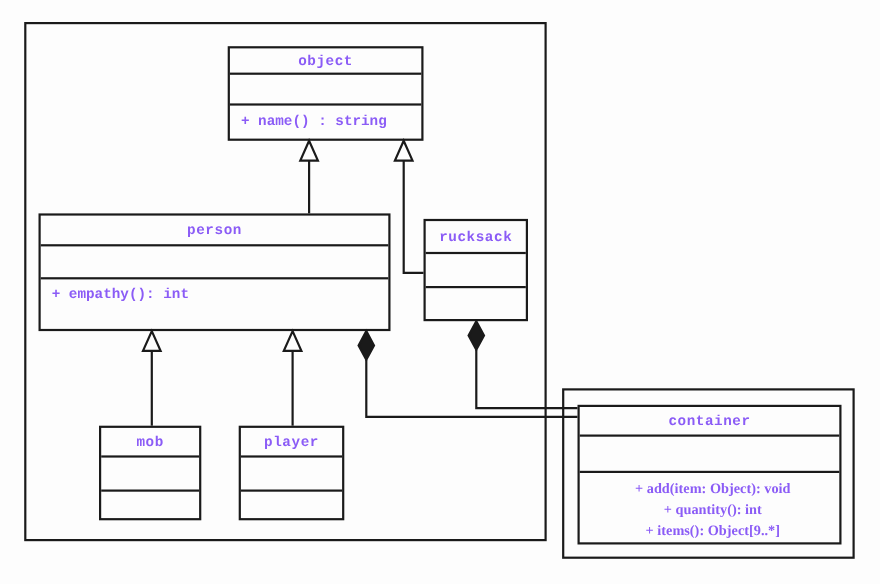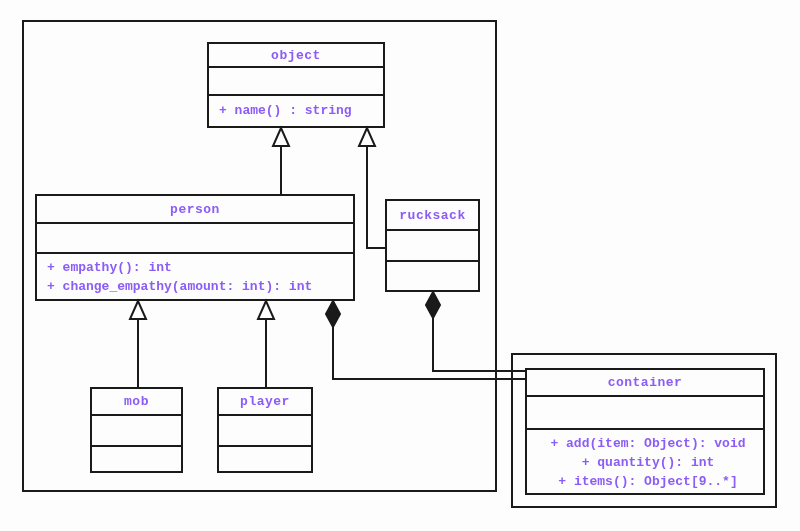--- a/index.html
+++ b/index.html
@@ -72,21 +72,20 @@
     <div class="uml-methods" style="height:30px; padding-top:5px;">
       <div class="m">+ name() : string</div>
     </div>
   </div>
 
   <div class="uml-class" style="left:35px; top:194px; width:320px;">
     <div class="uml-title" style="height:28px;">person</div>
     <div class="uml-section" style="height:30px;"></div>
     <div class="uml-methods" style="height:45px;">
       <div class="m">+ empathy(): int</div>
-      <div class="m">+ change_empathy(amount: int): int</div>
     </div>
   </div>
 
   <div class="uml-class" style="left:385px; top:199px; width:95px;">
     <div class="uml-title" style="height:30px;">rucksack</div>
     <div class="uml-section" style="height:31px;"></div>
     <div style="height:28px;"></div>
   </div>
 
   <div class="uml-class" style="left:217px; top:387px; width:96px;">
@@ -97,21 +96,21 @@
 
   <div class="uml-class" style="left:90px; top:387px; width:93px;">
     <div class="uml-title" style="height:27px;">mob</div>
     <div class="uml-section" style="height:31px;"></div>
     <div style="height:24px;"></div>
   </div>
 
   <div class="uml-class" style="left:525px; top:368px; width:240px;text-align:center;">
     <div class="uml-title" style="height:27px;">container</div>
     <div class="uml-section" style="height:33px;"></div>
-    <div class="uml-methods" style="height:63px;">
+    <div class="uml-methods" style="height:63px;font-family:Liberation Serif, serif;">
       <div class="m">+ add(item: Object): void</div>
       <div class="m">+ quantity(): int</div>
       <div class="m">+ items(): Object[9..*]</div>
     </div>
   </div>
 
   <svg class="connector-layer" width="800" height="531" viewBox="0 0 800 531">
     <g stroke="#1a1a1a" stroke-width="2" fill="none">
 
       <polygon points="281,128 273,146 289,146" fill="#fdfdfd"></polygon>

